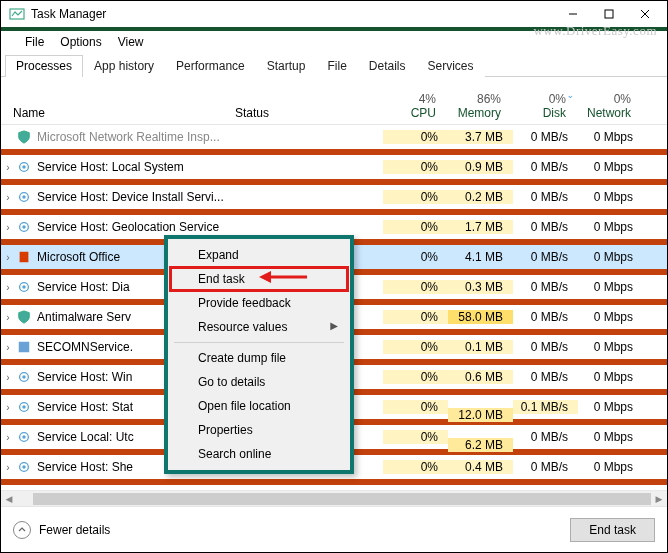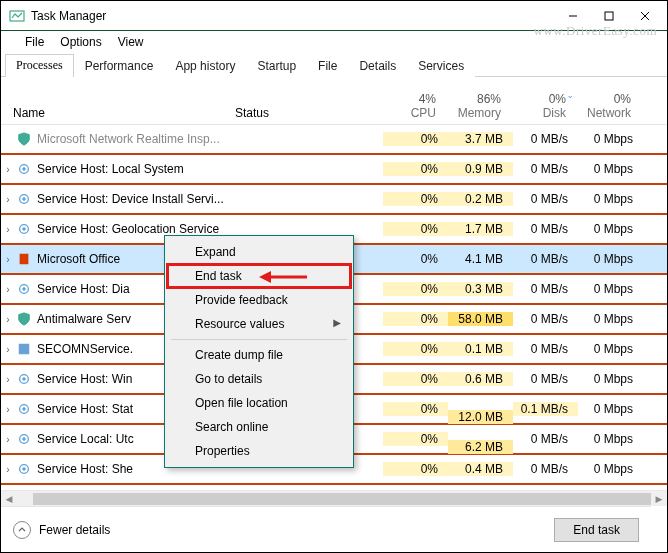--- a/index.html
+++ b/index.html
@@ -13,21 +13,21 @@
     height: 553px;
     overflow: hidden;
     position: relative;
     border: 1px solid #000;
   }
   .titlebar {
     display: flex;
     align-items: center;
     height: 30px;
     padding: 0 4px 0 8px;
-    border-bottom: 1px solid #14532d;
+    border-bottom: 4px solid #14532d;
   }
   .titlebar .app-icon { width: 16px; height: 16px; margin-right: 6px; }
   .titlebar .title { flex: 1; }
   .win-btn { width: 36px; height: 28px; display: flex; align-items: center; justify-content: center; }
   .win-btn svg { width: 10px; height: 10px; }
   .menubar {
     display: flex;
     gap: 4px;
     padding: 2px 18px;
     height: 22px;
@@ -45,61 +45,60 @@
     padding: 3px 10px 4px;
     border: 1px solid transparent;
     border-bottom: none;
     position: relative;
     top: 1px;
     background: #fff;
   }
   .tab.active {
     border-color: #d0d0d0;
     background: #fff;
-    font-family: Liberation Serif, serif;
   }
   .tab:not(.active) { color: #222; }
   .headers {
     display: flex;
     border-bottom: 1px solid #e5e5e5;
     height: 48px;
     align-items: flex-end;
     padding-bottom: 4px;
   }
   .col-name { width: 234px; padding-left: 12px; }
   .col-status { width: 146px; }
   .col-num { width: 65px; text-align: right; padding-right: 10px; }
   .col-num .pct { color: #555; }
-  .col-num .lbl { color: #737373; }
+  .col-num .lbl { color: #14532d; }
   .rows { height: 370px; overflow: hidden; }
   .row {
     display: flex;
     align-items: center;
     height: 30px;
-    border-bottom: 2px solid #c2410c;
+    border-bottom: 6px solid #c2410c;
   }
   .row .chev { width: 14px; text-align: center; color: #666; font-size: 10px; }
   .row .icon { width: 18px; height: 16px; display: flex; align-items: center; justify-content: center; margin-right: 4px;}
   .row .name { flex: 0 0 200px; overflow: hidden; white-space: nowrap; text-overflow: ellipsis; }
   .row .status { width: 146px; }
   .row .cell { width: 65px; text-align: right; padding-right: 10px; }
   .cell.heat1 { background: #fff4c2; }
   .cell.heat2 { background: #ffe99a; margin-top: 16px; }
   .cell.heat3 { background: #ffdf6b; }
   .cell.sel { background: #cce8ff !important; }
   .row.selected { background: #cce8ff; }
   .row.selected .cell { background: #cce8ff; }
   .row.partial .name { color: #888; }
   .context-menu {
     position: absolute;
     left: 163px;
     top: 234px;
     width: 190px;
     background: #f0f0f0;
-    border: 1px solid #0f766e;
+    border: 4px solid #0f766e;
     box-shadow: 3px 3px 6px rgba(0,0,0,0.25);
     padding: 4px 2px;
     z-index: 10;
   }
   .context-menu .mi {
     padding: 5px 28px 5px 28px;
     position: relative;
   }
   .context-menu .mi.hl {
     outline: 3px solid #e21b1b;
@@ -108,21 +107,21 @@
   .context-menu .sep { height: 1px; background: #d0d0d0; margin: 3px 4px; }
   .context-menu .arrow { position: absolute; right: 10px; top: 5px; font-size: 10px; color: #555;}
   .red-arrow {
     position: absolute;
     left: 258px;
     top: 266px;
     z-index: 11;
   }
   .footer {
     position: absolute;
-    bottom: 0; left: 0; right: 16px;
+    bottom: 0; left: 0; right: 0;
     height: 46px;
     border-top: 1px solid #e5e5e5;
     display: flex;
     align-items: center;
     padding: 0 12px;
   }
   .footer .circ {
     width: 18px; height: 18px; border: 1px solid #888; border-radius: 50%;
     display: flex; align-items: center; justify-content: center; margin-right: 8px;
     font-size: 10px; color: #666;
@@ -189,22 +188,22 @@
 </div>
 
 <div class="menubar">
   <span>File</span>
   <span>Options</span>
   <span>View</span>
 </div>
 
 <div class="tabs">
   <div class="tab active">Processes</div>
+  <div class="tab">App history</div>
   <div class="tab">Performance</div>
-  <div class="tab">App history</div>
   <div class="tab">Startup</div>
   <div class="tab">File</div>
   <div class="tab">Details</div>
   <div class="tab">Services</div>
 </div>
 
 <div class="headers">
   <div class="col-name">Name</div>
   <div class="col-status">Status</div>
   <div class="col-num">
@@ -425,22 +424,22 @@
   <div class="mi hl">End task</div>
   <div class="mi">Provide feedback</div>
   <div class="mi">
     <span>Resource values</span>
     <span class="arrow">▶</span>
   </div>
   <div class="sep"></div>
   <div class="mi">Create dump file</div>
   <div class="mi">Go to details</div>
   <div class="mi">Open file location</div>
+  <div class="mi">Properties</div>
   <div class="mi">Search online</div>
-  <div class="mi">Properties</div>
 </div>
 
 <div class="red-arrow">
   <svg width="50" height="20">
       <line x1="48" y1="10" x2="8" y2="10" stroke="#e21b1b" stroke-width="3"></line>
       <polygon points="0,10 12,4 12,16" fill="#e21b1b"></polygon>
     </svg>
 </div>
 
 <div class="hscroll">

